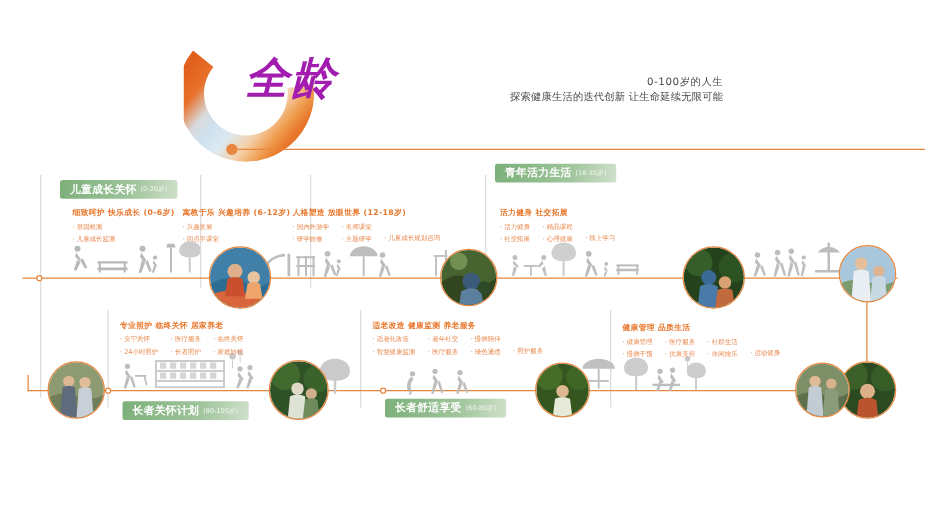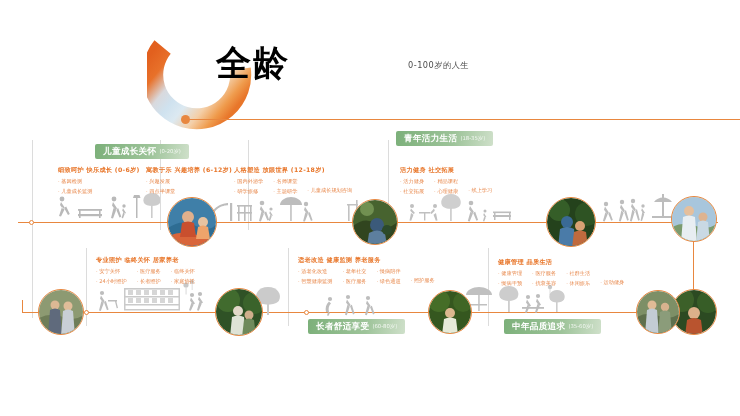--- a/index.html
+++ b/index.html
@@ -13,24 +13,25 @@
 
   
   .header { position: absolute; left: 0; top: 0; width: 740px; height: 130px; }
 
   .arc-logo {
     position: absolute; left: 147px; top: 37px;
     width: 112px; height: 98px;
   }
 
   .title-zh-small {
-    position: absolute; left: 216px; top: 46px;
+    position: absolute; left: 196px; top: 46px;
     font-size: 35px; font-weight: bold; letter-spacing: 2px;
-    color: #000000; line-height: 1;
+    color: #a21caf; line-height: 1;
     font-family: "DejaVu Sans", sans-serif;
+    font-style: italic;
   }
   .title-zh-main {
     position: absolute; left: 266px; top: 62px;
     font-size: 40px; font-weight: bold; letter-spacing: 1px;
     color: #2b2b2b; line-height: 1;
     font-family: "DejaVu Sans", sans-serif;
   }
   .subtitle {
     position: absolute; left: 408px; top: 60px;
     color: #4a4a4a; font-size: 8.2px; line-height: 11.5px;
@@ -128,20 +129,21 @@
           </linearGradient>
         </defs>
         <path d="M 20 6 A 44 44 0 1 0 95 36" fill="none" stroke="url(#arcgrad)" stroke-width="21" stroke-linecap="butt" transform="rotate(-6 56 50)"></path>
       </svg>
     </div>
 
     <div class="title-zh-small">全龄</div>
 
     <div class="subtitle">
       <div class="ln1">0-100岁的人生</div>
+      <div>探索健康生活的迭代创新  让生命延续无限可能</div>
     </div>
 
     <div class="header-rule-dot"></div>
     <div class="header-rule"></div>
   </div>
 
   <div class="vline-gray" style="left:32px;  top:140px; height:178px;"></div>
   <div class="vline-gray" style="left:160px; top:140px; height:90px;"></div>
   <div class="vline-gray" style="left:248px; top:140px; height:90px;"></div>
   <div class="vline-gray" style="left:388px; top:140px; height:90px;"></div>
@@ -494,21 +496,21 @@
         <rect width="44" height="44" fill="#7d8f66"></rect>
         <path d="M0 26 Q11 20 22 25 T44 22 L44 44 L0 44 Z" fill="#5e6f4c"></path>
         <circle cx="15" cy="14" r="4.5" fill="#e0bb96"></circle>
         <path d="M10 19 q5 -3 10 0 l2 25 -14 0 z" fill="#c3ccd4"></path>
         <circle cx="28" cy="16" r="4.2" fill="#d8b28e"></circle>
         <path d="M23 21 q5 -3 10 0 l2 23 -14 0 z" fill="#8b9c7a"></path>
       </svg>
     </div>
   </div>
 
-  <div class="badge" style="left:48px; top:144px;margin-left:47px;">
+  <div class="badge" style="left:48px; top:144px;">
     <span class="badge-label">儿童成长关怀</span>
     <span class="badge-range">(0-20岁)</span>
   </div>
 
   <div class="cat" style="left:58px; top:166px;">
     <div class="cat-heading">细致呵护  快乐成长 (0-6岁)</div>
     <div class="cat-cols">
       <div class="cat-col">
         <div class="cat-item">基因检测</div>
         <div class="cat-item">儿童成长监测</div>
@@ -578,20 +580,24 @@
         <div class="cat-item">医疗服务</div>
         <div class="cat-item">长者照护</div>
       </div>
       <div class="cat-col">
         <div class="cat-item">临终关怀</div>
         <div class="cat-item">家庭协托</div>
       </div>
     </div>
   </div>
 
+  <div class="badge" style="left:98px; top:321px;">
+    <span class="badge-label">长者关怀计划</span>
+    <span class="badge-range">(80-100岁)</span>
+  </div>
 
   <div class="cat" style="left:298px; top:256px;">
     <div class="cat-heading">适老改造  健康监测  养老服务</div>
     <div class="cat-cols">
       <div class="cat-col">
         <div class="cat-item">适老化改造</div>
         <div class="cat-item">智慧健康监测</div>
       </div>
       <div class="cat-col">
         <div class="cat-item">老年社交</div>
@@ -628,18 +634,14 @@
         <div class="cat-item">社群生活</div>
         <div class="cat-item">休闲旅乐</div>
       </div>
       <div class="cat-col">
         <div class="cat-item" style="visibility:hidden">&nbsp;</div>
         <div class="cat-item">运动健身</div>
       </div>
     </div>
   </div>
 
-  <div class="badge" style="left:504px; top:319px;">
-    <span class="badge-label">中年品质追求</span>
-    <span class="badge-range">(35-60岁)</span>
-  </div>
 
 </div>
 
 </body></html>

